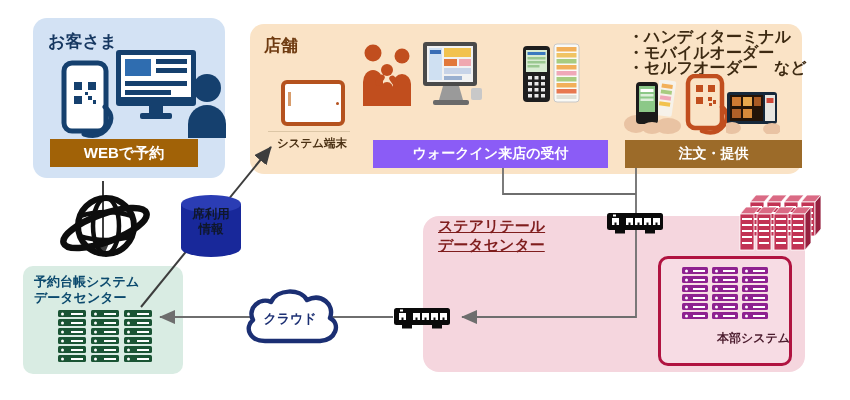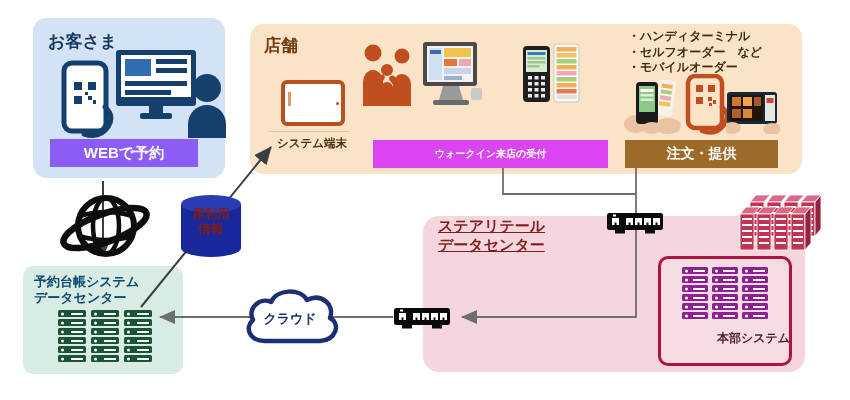--- a/index.html
+++ b/index.html
@@ -16,39 +16,39 @@
   .pink-box{left:423px;top:216px;width:382px;height:156px;background:#f5d6de;border-radius:16px;}
   .hq-box{left:658px;top:256px;width:134px;height:110px;background:#f7dce4;border:3px solid #b01340;border-radius:10px;box-sizing:border-box;}
 
   .title{position:absolute;font-weight:bold;}
   .customer-title{left:48px;top:30px;font-size:17px;color:#173861;}
   .store-title{left:264px;top:34px;font-size:17px;color:#6e3a10;}
   .green-title{left:34px;top:274px;font-size:13px;line-height:16px;color:#0c4a6e;}
   .pink-title{left:438px;top:216px;font-size:15px;line-height:19px;color:#7f1d1d;text-decoration:underline;}
 
   .banner{position:absolute;display:flex;align-items:center;justify-content:center;color:#fff;font-weight:bold;}
-  .web-banner{left:50px;top:139px;width:148px;height:28px;background:#8b5cf6;font-size:15px;}
-  .walkin-banner{left:373px;top:140px;width:235px;height:28px;background:#d946ef;font-size:10px;}
-  .order-banner{left:625px;top:140px;width:153px;height:28px;background:#9c6b29;font-size:14px;}
+  .web-banner{left:50px;top:139px;width:148px;height:28px;background:#a16207;font-size:15px;}
+  .walkin-banner{left:373px;top:140px;width:235px;height:28px;background:#8b5cf6;font-size:14px;}
+  .order-banner{left:625px;top:140px;width:177px;height:28px;background:#9c6b29;font-size:14px;}
 
   .icon-label{position:absolute;text-align:center;font-weight:bold;font-size:11.5px;line-height:14px;color:#4a3013;}
   .tablet-label{left:262px;top:136px;width:100px;}
   .pos-label{left:405px;top:109px;width:90px;}
   .handy-label{left:493px;top:107px;width:135px;}
 
-  .bullets{position:absolute;left:628px;top:29px;font-size:12px;font-weight:bold;line-height:15.5px;color:#3d2a12;}
+  .bullets{position:absolute;left:628px;top:29px;font-size:16px;font-weight:bold;line-height:15.5px;color:#3d2a12;}
 
   
   .res-tablet{position:absolute;left:281px;top:80px;width:64px;height:46px;background:#fff;border:4px solid #b5521e;border-radius:6px;box-sizing:border-box;}
   .res-tablet::after{content:"";position:absolute;right:2px;top:50%;width:3px;height:3px;margin-top:-1.5px;border-radius:50%;background:#b5521e;}
   .res-tablet::before{content:"";position:absolute;left:3px;top:8px;width:3px;height:14px;background:#c8742e;opacity:.7;}
   .tablet-underline{position:absolute;left:268px;top:131px;width:82px;height:1px;background:#dcc6a6;}
 
   
-  .db-label{position:absolute;left:180px;top:207px;width:62px;text-align:center;color:#7f1d1d;font-weight:bold;font-size:12.5px;line-height:15px;}
+  .db-label{position:absolute;left:180px;top:207px;width:62px;text-align:center;color:#0f172a;font-weight:bold;font-size:12.5px;line-height:15px;}
 
   .cloud-label{position:absolute;left:238px;top:310px;width:104px;text-align:center;color:#1b2f73;font-weight:bold;font-size:13px;}
 
   
   .srv-grid{position:absolute;display:grid;grid-template-columns:repeat(3,1fr);}
   .green-grid{left:58px;top:310px;width:94px;gap:2px 5px;}
   .purple-grid{left:682px;top:267px;width:86px;gap:2px 4px;}
   .srv{position:relative;height:7px;border-radius:1.5px;}
   .srv.g{background:#1a5434;}
   .srv.p{background:#8e2190;}
@@ -182,22 +182,22 @@
     <rect x="35.5" y="41" width="20" height="4.5" fill="#f2b05a"></rect>
     <rect x="35.5" y="47" width="20" height="4.5" fill="#e87850"></rect>
     <rect x="35.5" y="53" width="20" height="4" fill="#e0e0d8"></rect>
   </svg>
 
   <div class="banner walkin-banner z3 nowrap">ウォークイン来店の受付</div>
   <div class="banner order-banner z3 nowrap">注文・提供</div>
 
   <div class="bullets z3">
     <div class="nowrap">・ハンディターミナル</div>
+    <div class="nowrap">・モバイルオーダー</div>
     <div class="nowrap">・セルフオーダー　など</div>
-    <div class="nowrap">・モバイルオーダー</div>
   </div>
 
   <svg class="abs z3" style="left:624px;top:80px;" width="58" height="54" viewBox="0 0 58 54">
     <ellipse cx="12" cy="44" rx="12" ry="9" fill="#e9c3a3"></ellipse>
     <ellipse cx="44" cy="46" rx="13" ry="8" fill="#e9c3a3"></ellipse>
     <g transform="rotate(8 41 18)">
       <rect x="33" y="0" width="17" height="36" rx="2" fill="#f6f2ea"></rect>
       <rect x="36" y="4" width="11" height="4" fill="#f2b05a"></rect>
       <rect x="36" y="10" width="11" height="4" fill="#a8cc80"></rect>
       <rect x="36" y="16" width="11" height="4" fill="#f0a8b8"></rect>

